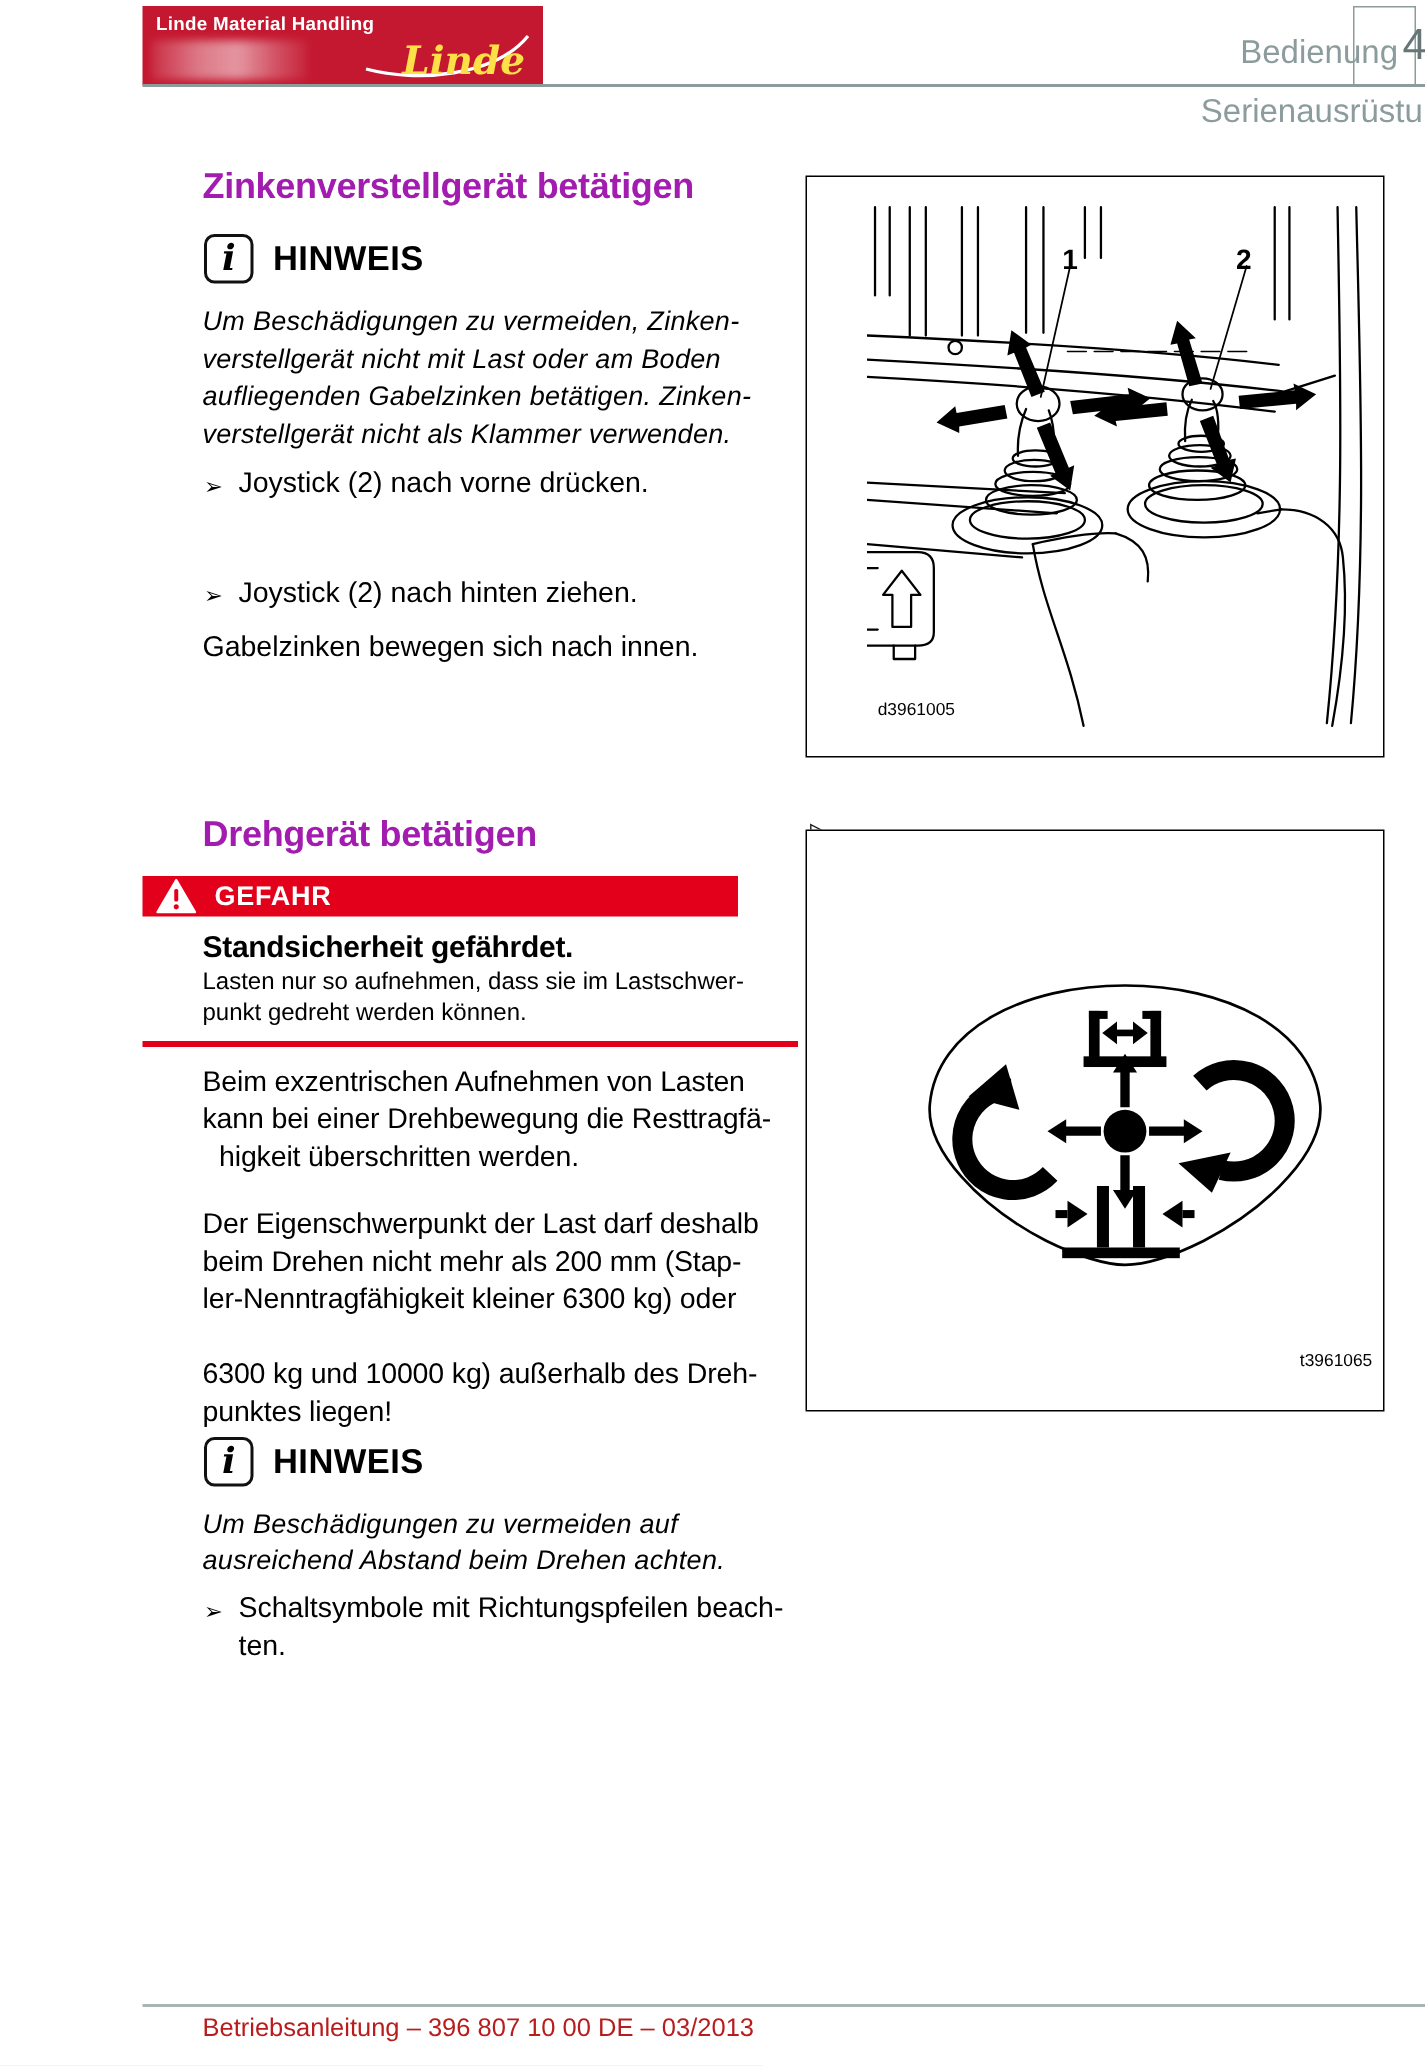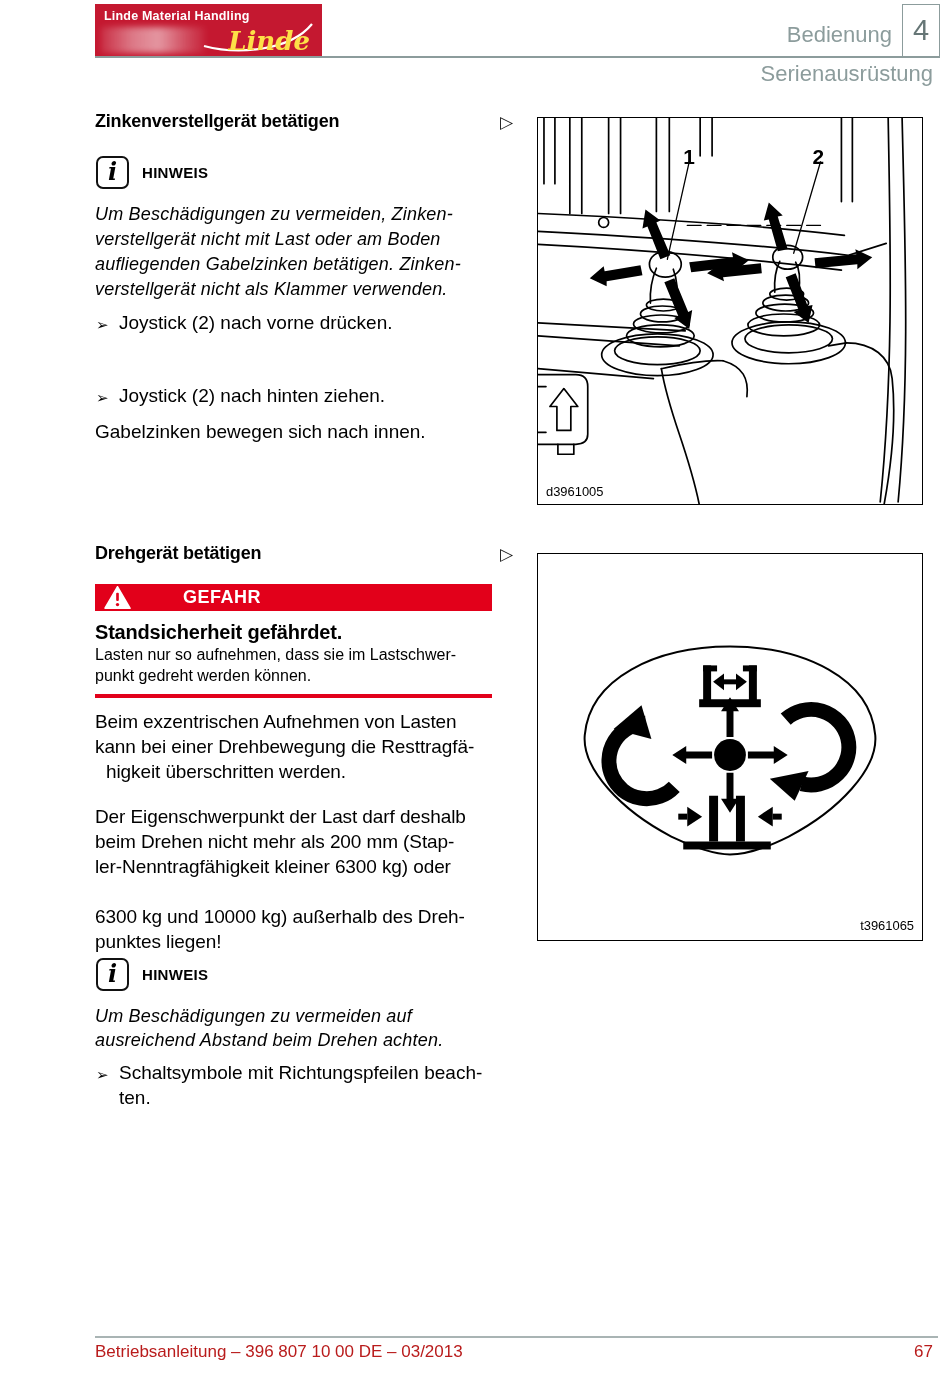--- a/index.html
+++ b/index.html
@@ -1,60 +1,60 @@
 <!DOCTYPE html>
 <html><head>
 <meta charset="utf-8">
 <style>
   html,body{margin:0;padding:0;background:#e9e9e9;}
   .page{
     position:relative;width:950px;height:1377px;margin:0 auto;background:#ffffff;
     font-family:"Liberation Sans",sans-serif;color:#000;overflow:hidden;
   }
-  .abs{position:absolute;}
+  .abs{position:absolute;padding-left:40px;}
 
   
   .logo-box{left:95px;top:4px;width:227px;height:53px;background:#c41830;overflow:hidden;}
   .brand-line{position:absolute;left:9px;top:5px;color:#fff;font-size:12.5px;font-weight:bold;letter-spacing:.2px;}
   .logo-redact{position:absolute;left:6px;top:23px;width:104px;height:26px;
     background:
       linear-gradient(90deg,rgba(255,255,255,.10) 0%,rgba(255,255,255,.42) 30%,rgba(255,255,255,.55) 55%,rgba(255,255,255,.25) 80%,rgba(255,255,255,.05) 100%);
     filter:blur(3px);}
   .brand-script{position:absolute;right:12px;bottom:3px;color:#fde047;
     font-family:"DejaVu Serif",serif;font-style:italic;font-weight:bold;font-size:26px;line-height:1;}
   .logo-swoosh{position:absolute;right:4px;bottom:1px;}
   .chapter-title{left:640px;top:22px;width:252px;text-align:right;font-size:22px;color:#8c9c9c;}
   .num-box{left:902px;top:4px;width:38px;height:52px;border:1.3px solid #8c9c9c;border-bottom:none;box-sizing:border-box;}
   .chapter-number{width:100%;height:100%;display:flex;align-items:center;justify-content:center;
     font-size:29px;color:#667676;}
   .header-rule{left:95px;top:56px;width:845px;height:1.5px;background:#8c9c9c;}
   .page-subtitle{left:600px;top:61px;width:333px;text-align:right;font-size:22px;color:#8c9c9c;}
 
   
-  .sec-title{font-size:18px;font-weight:bold;letter-spacing:-.2px;color:#000000;}
+  .sec-title{font-size:24px;font-weight:bold;letter-spacing:-.2px;color:#a21caf;}
   .tri-marker{font-size:17px;color:#1a1a1a;}
 
   
   .info-icon{width:33px;height:33px;border:2.5px solid #111;border-radius:7px;box-sizing:border-box;
     display:flex;align-items:center;justify-content:center;background:#fff;}
   .info-icon span{font-family:"DejaVu Serif",serif;font-style:italic;font-weight:bold;font-size:24px;line-height:1;transform:translateY(-1px);}
-  .note-label{font-size:15px;font-weight:bold;letter-spacing:.3px;}
+  .note-label{font-size:23px;font-weight:bold;letter-spacing:.3px;}
   .italic-line{font-size:18px;font-style:italic;letter-spacing:.2px;white-space:nowrap;}
 
   
   .bullet{font-size:15px;line-height:19px;}
   .step-text{font-size:19px;white-space:nowrap;}
 
   
   .body-line{font-size:19px;letter-spacing:-.1px;white-space:nowrap;}
 
   
   .danger-banner{left:95px;top:584px;width:397px;height:27px;background:#e2001a;
     display:flex;align-items:center;gap:12px;padding-left:9px;box-sizing:border-box;}
-  .danger-label{color:#fff;font-size:18px;font-weight:bold;letter-spacing:.5px;margin-left:40px;}
+  .danger-label{color:#fff;font-size:18px;font-weight:bold;letter-spacing:.5px;}
   .danger-heading{font-size:20px;font-weight:bold;letter-spacing:-.2px;}
   .danger-line{font-size:16px;white-space:nowrap;}
   .danger-rule{left:95px;top:694px;width:397px;height:3.5px;background:#e2001a;}
 
   
   .figure{border:1.6px solid #000;box-sizing:border-box;background:#fff;}
   .figure svg{display:block;}
 
   
   .footer-rule{left:95px;top:1336px;width:843px;height:1.5px;background:#a9b4b4;}

